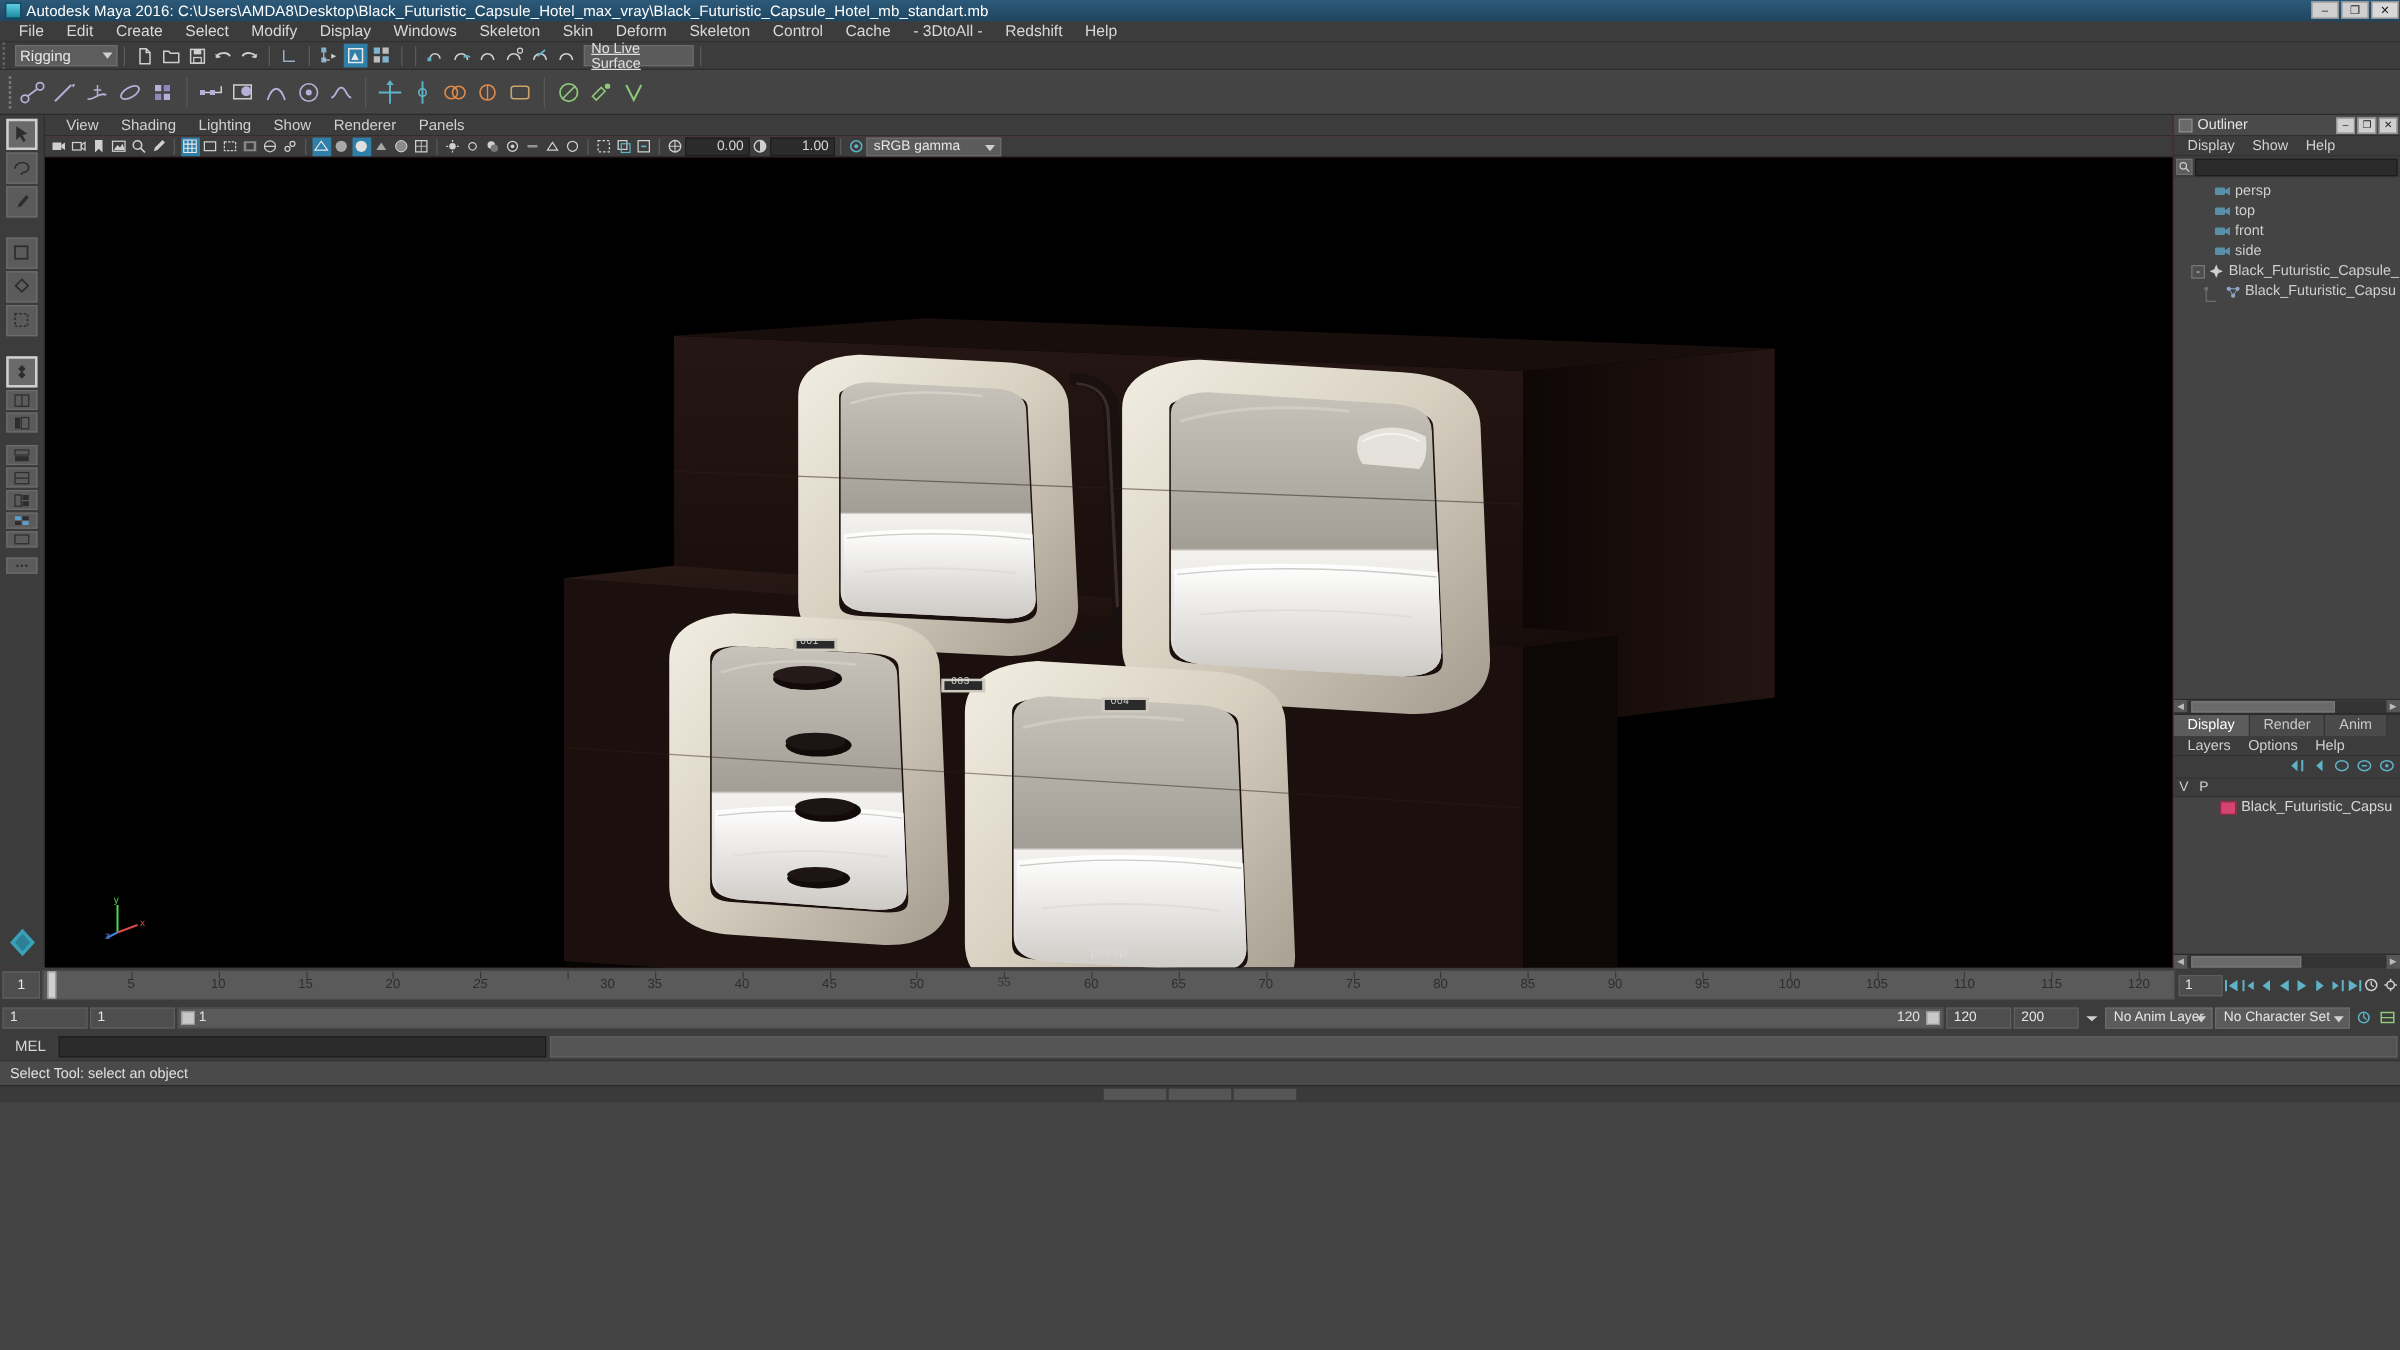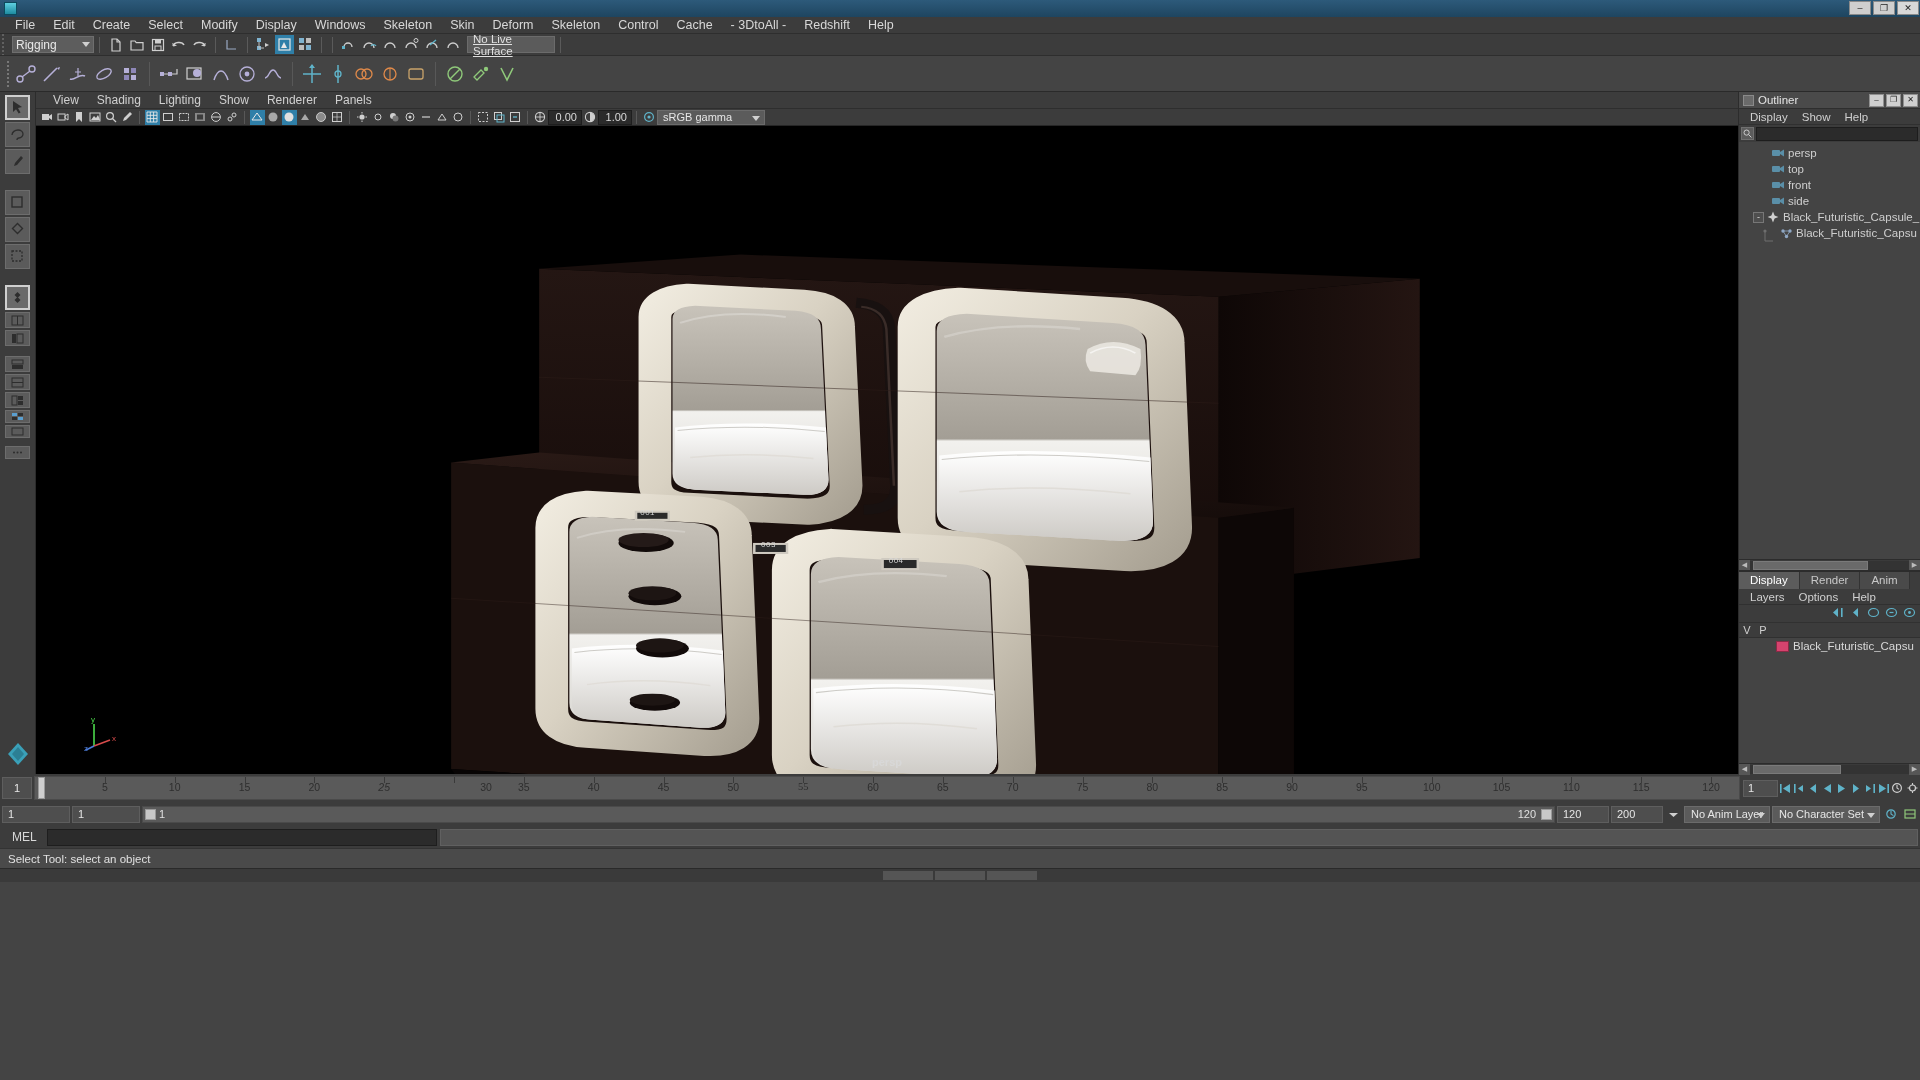--- a/index.html
+++ b/index.html
@@ -53,21 +53,21 @@
   #maya-logo { margin-top:auto; margin-bottom:4px; }
 
   
   #vpcol { flex:1; display:flex; flex-direction:column; min-width:0; }
   #vpmenu { height:17px; background:#3c3c3c; display:flex; align-items:center; padding-left:8px; border-bottom:1px solid #2e2e2e; }
   #vpmenu .vmi { padding:0 9px; font-size:12px; color:#d0d0d0; line-height:17px; }
   #vptools { height:17px; background:#3c3c3c; display:flex; align-items:center; padding-left:3px; border-bottom:1px solid #262626; }
   .vb { width:15px; height:15px; display:flex;align-items:center;justify-content:center; margin:0 .5px; flex:0 0 auto; }
   .vb.on { background:#2f7fa8; }
   .vsep { width:1px;height:13px;background:#585858;margin:0 4px;flex:0 0 auto; }
-  .numfield { width:34px;height:15px;background:#2b2b2b;border:1px solid #1e1e1e;color:#d8d8d8;font-size:11px;display:flex;align-items:center;justify-content:flex-end;padding-right:4px; }
+  .numfield { width:52px;height:15px;background:#2b2b2b;border:1px solid #1e1e1e;color:#d8d8d8;font-size:11px;display:flex;align-items:center;justify-content:flex-end;padding-right:4px; }
   .gammafield { width:108px;height:15px;background:#5b5b5b;border:1px solid #6b6b6b;color:#e6e6e6;font-size:11px;display:flex;align-items:center;padding-left:5px;position:relative; }
   .gammafield .cv { position:absolute;right:4px;top:5px;width:0;height:0;border-left:4px solid transparent;border-right:4px solid transparent;border-top:5px solid #d0d0d0; }
 
   
   #viewport { flex:1; position:relative; background:#000; overflow:hidden; }
   #vplabel { position:absolute; left:50%; transform:translateX(-50%); bottom:6px; font-size:11px; color:#d8d8d8; font-weight:bold; }
   #axis { position:absolute; left:48px; bottom:22px; width:40px; height:40px; }
 
   
   #rightcol { width:182px; background:#3c3c3c; display:flex; flex-direction:column; border-left:1px solid #2c2c2c; }
@@ -134,20 +134,21 @@
   
   #statusbar { height:20px; background:#4a4a4a; display:flex; align-items:center; padding-left:8px; font-size:11.5px; color:#e0e0e0; border-top:1px solid #333; }
   #taskbar { height:14px; background:#3a3a3a; border-top:1px solid #2a2a2a; display:flex; align-items:center; justify-content:center; }
   #taskbar .tbi { width:50px; height:9px; background:#555; margin:0 1px; }
 </style>
 </head>
 <body>
 
 <div id="titlebar">
   <div class="tb-icon"></div>
+  <div class="tb-text">Autodesk Maya 2016: C:\Users\AMDA8\Desktop\Black_Futuristic_Capsule_Hotel_max_vray\Black_Futuristic_Capsule_Hotel_mb_standart.mb</div>
   <div id="winbtns">
     <div class="wb">–</div>
     <div class="wb">❐</div>
     <div class="wb close">✕</div>
   </div>
 </div>
 
 <div id="menubar">
   <div class="mi">File</div>
   <div class="mi">Edit</div>

